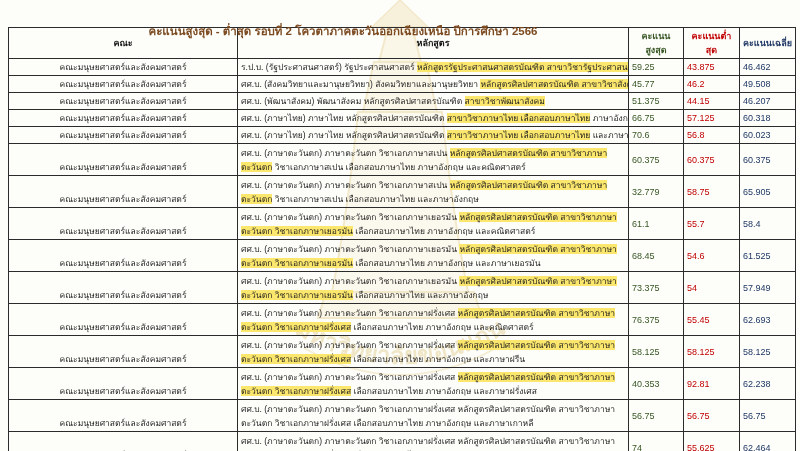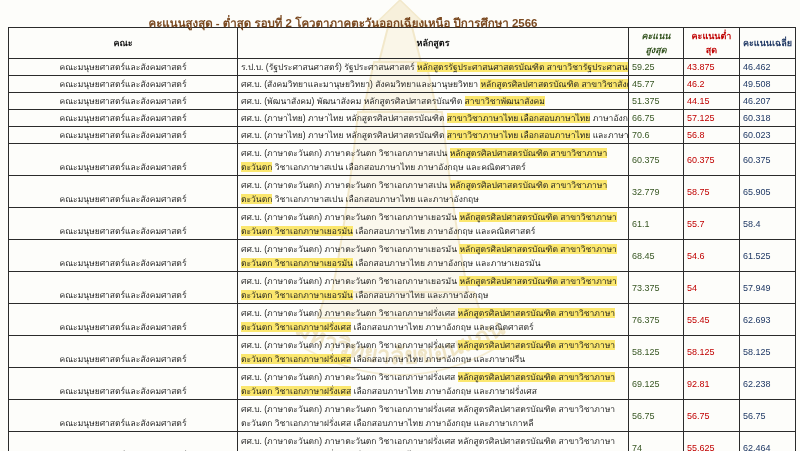--- a/index.html
+++ b/index.html
@@ -8,21 +8,21 @@
     background:#fdfdfa;
     font-family:"Liberation Sans","DejaVu Sans",sans-serif;
     position:relative;overflow:hidden;
   }
   .page{position:relative;width:800px;height:451px;}
   .watermark{
     position:absolute;left:270px;top:0px;width:260px;height:450px;
     z-index:0;pointer-events:none;
   }
   .doc-title{
-    position:absolute;top:14px;left:0;width:686px;
+    position:absolute;top:22px;left:0;width:686px;
     text-align:center;
     font-size:11.5px;font-weight:bold;color:#7b4a21;
     z-index:2;
   }
   table.scores{
     position:absolute;left:8px;top:27px;width:787px;
     border-collapse:collapse;table-layout:fixed;
     z-index:1;
     font-size:8.5px;color:#1c1c1c;
   }
@@ -37,21 +37,21 @@
     background:transparent;
   }
   table.scores{border:1.5px solid #2b2b2b;}
   thead th{
     background:#d7e7f5;
     height:13px;
     font-size:9px;font-weight:bold;
     text-align:center;vertical-align:middle;
     color:#111;
   }
-  thead th.h-max{color:#375623;font-style:italic;}
+  thead th.h-max{color:#375623;}
   thead th.h-min{color:#c00000;}
   thead th.h-avg{color:#1f3864;}
   tr.h1{height:14px;}
   tr.h2{height:32px;}
   td.c-fac{
     vertical-align:bottom;
     text-align:center;
     white-space:nowrap;overflow:hidden;
   }
   td.c-prog{
@@ -184,21 +184,21 @@
         <tr class="h2">
           <td class="c-fac">คณะมนุษยศาสตร์และสังคมศาสตร์</td>
           <td class="c-prog"><span>ศศ.บ. (ภาษาตะวันตก) ภาษาตะวันตก วิชาเอกภาษาฝรั่งเศส </span><span class="hl">หลักสูตรศิลปศาสตรบัณฑิต สาขาวิชาภาษาตะวันตก วิชาเอกภาษาฝรั่งเศส</span><span> เลือกสอบภาษาไทย ภาษาอังกฤษ และภาษาฝรีน</span></td>
           <td class="c-num v-max">58.125</td>
           <td class="c-num v-min">58.125</td>
           <td class="c-num v-avg">58.125</td>
         </tr>
         <tr class="h2">
           <td class="c-fac">คณะมนุษยศาสตร์และสังคมศาสตร์</td>
           <td class="c-prog"><span>ศศ.บ. (ภาษาตะวันตก) ภาษาตะวันตก วิชาเอกภาษาฝรั่งเศส </span><span class="hl">หลักสูตรศิลปศาสตรบัณฑิต สาขาวิชาภาษาตะวันตก วิชาเอกภาษาฝรั่งเศส</span><span> เลือกสอบภาษาไทย ภาษาอังกฤษ และภาษาฝรั่งเศส</span></td>
-          <td class="c-num v-max">69.125</td>
+          <td class="c-num v-max">40.353</td>
           <td class="c-num v-min">92.81</td>
           <td class="c-num v-avg">62.238</td>
         </tr>
         <tr class="h2">
           <td class="c-fac">คณะมนุษยศาสตร์และสังคมศาสตร์</td>
           <td class="c-prog"><span>ศศ.บ. (ภาษาตะวันตก) ภาษาตะวันตก วิชาเอกภาษาฝรั่งเศส หลักสูตรศิลปศาสตรบัณฑิต สาขาวิชาภาษาตะวันตก วิชาเอกภาษาฝรั่งเศส เลือกสอบภาษาไทย ภาษาอังกฤษ และภาษาเกาหลี</span></td>
           <td class="c-num v-max">56.75</td>
           <td class="c-num v-min">56.75</td>
           <td class="c-num v-avg">56.75</td>
         </tr>

